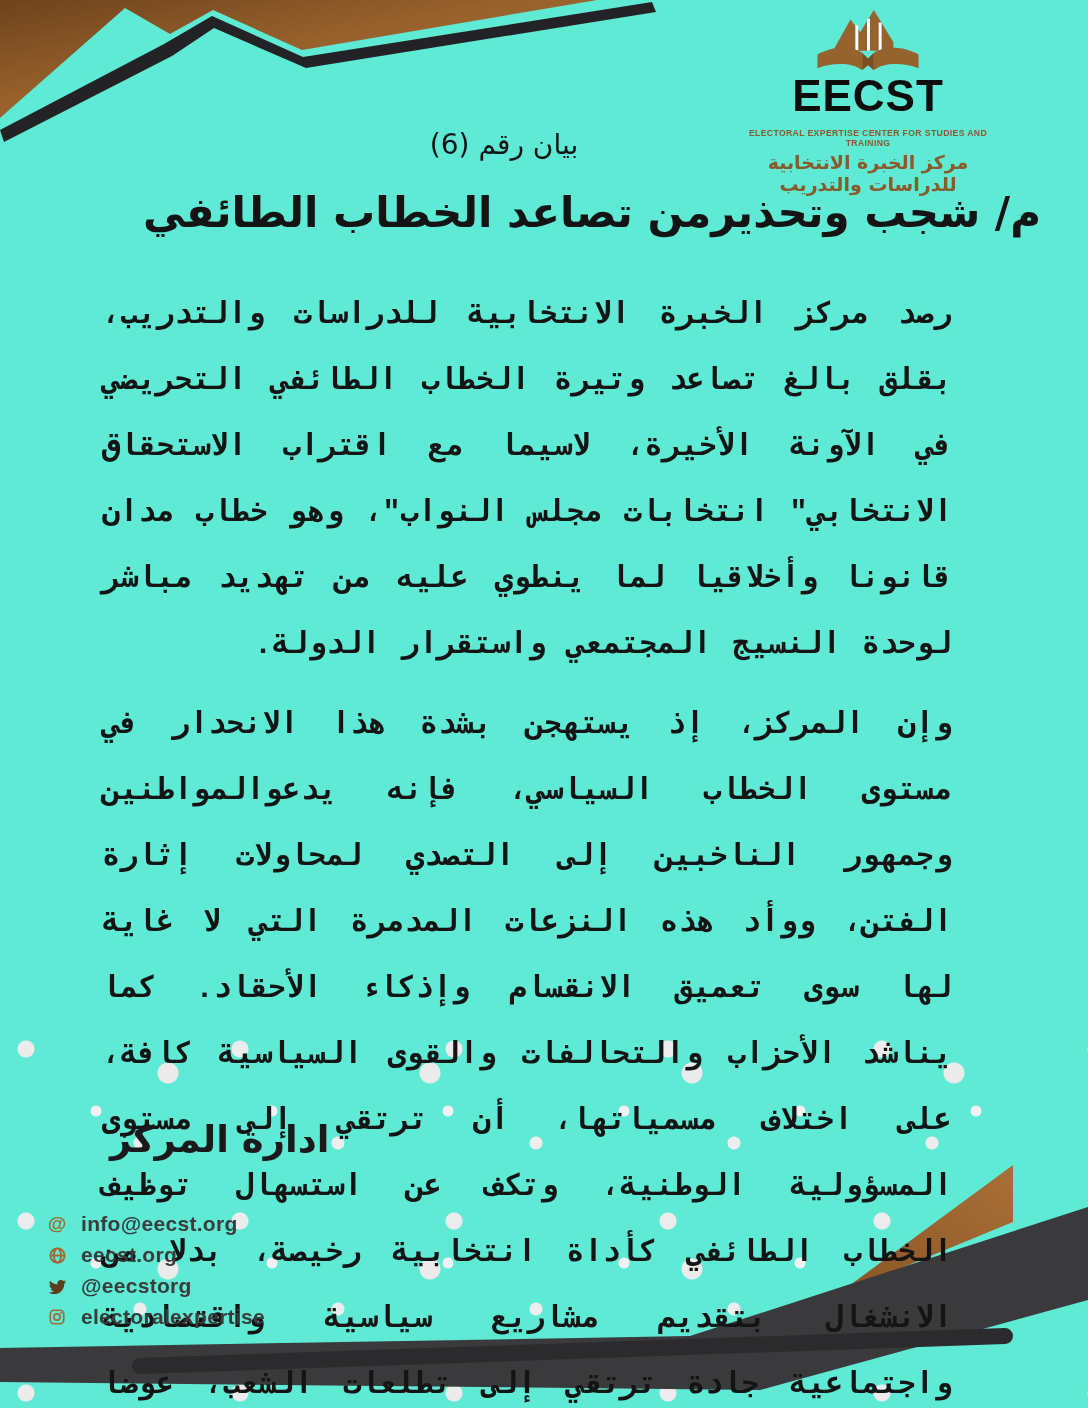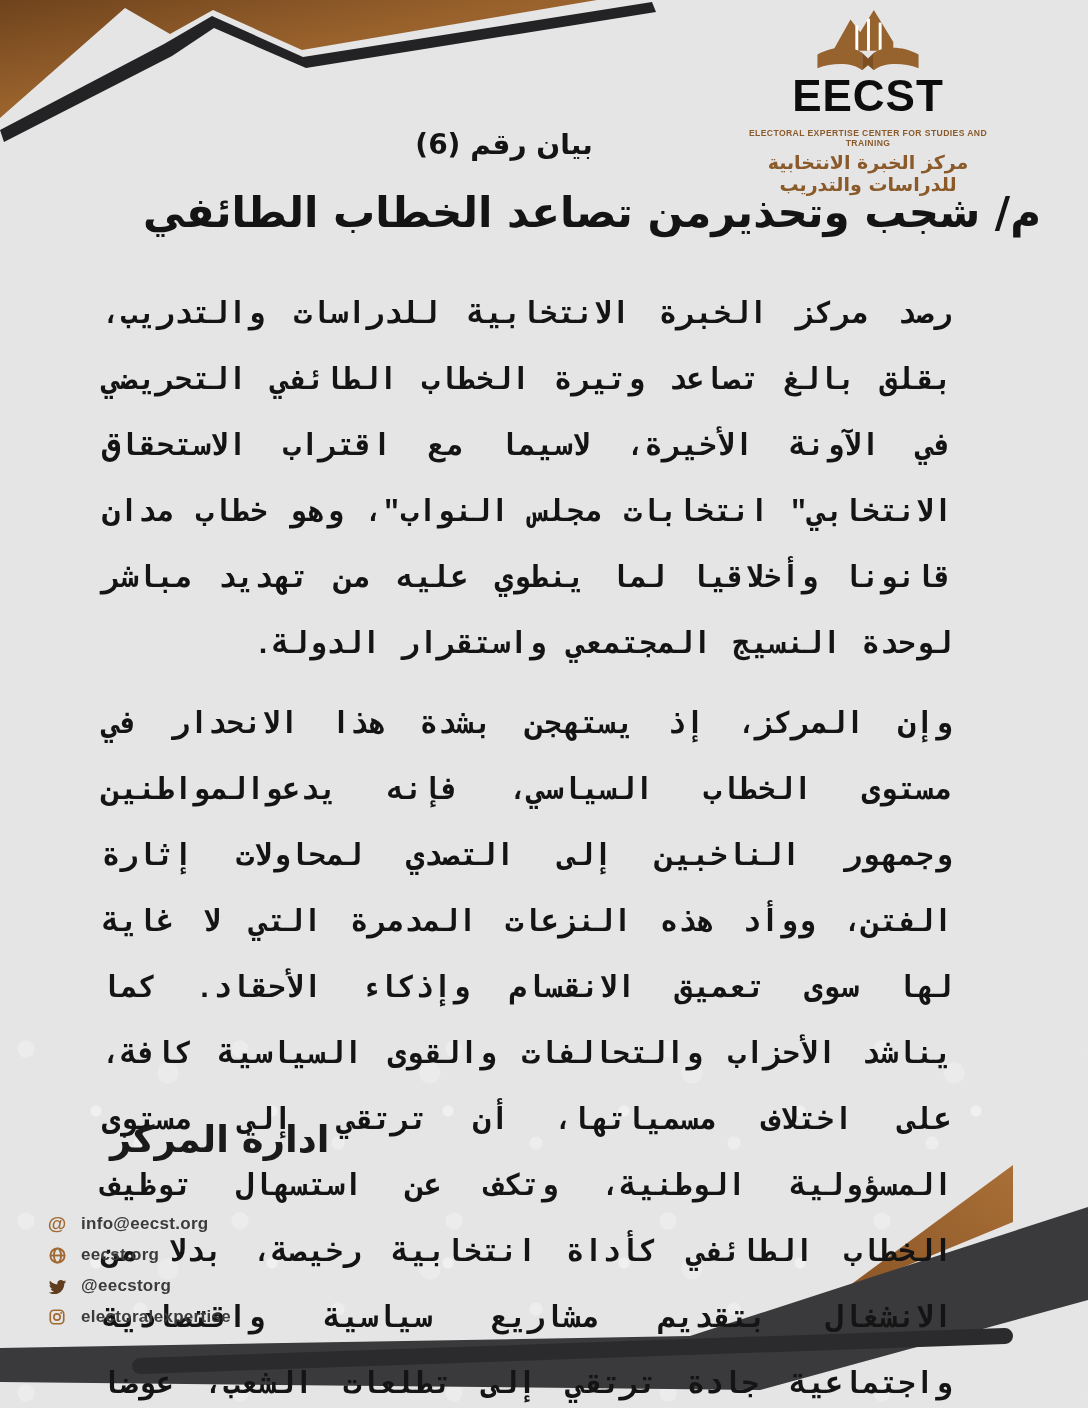--- a/index.html
+++ b/index.html
@@ -1,18 +1,18 @@
 <!DOCTYPE html>
 <html lang="ar"><head>
 <meta charset="utf-8">
 <style>
   html,body{margin:0;padding:0;background:#ffffff;}
   .page{
     position:relative;width:1088px;height:1408px;margin:0 auto;
-    background:#e5e5e5;overflow:hidden;
+    background:#5eead4;overflow:hidden;
     font-family:"DejaVu Sans",sans-serif;
   }
   
   .decor{position:absolute;left:0;pointer-events:none;}
   .decor.top{top:0;z-index:2;}
   .decor.bottom{top:1140px;z-index:2;}
   .dots{
     position:absolute;left:0;top:1015px;width:1088px;height:393px;z-index:1;
     background-image:
       radial-gradient(circle 9px  at 26px  34px, #ececec 8px, transparent 9px),
@@ -32,21 +32,21 @@
   .logo .en{
     font-family:"Liberation Sans",sans-serif;font-weight:700;font-size:8.6px;
     letter-spacing:.4px;color:#8a5a2b;margin-top:12px;
   }
   .logo .ar{
     direction:rtl;font-weight:700;font-size:19px;color:#8a5a2b;margin-top:3px;
   }
   
   .statement-number{
     position:absolute;left:0;top:128px;width:1008px;text-align:center;z-index:3;
-    direction:rtl;font-weight:700;font-size:28px;color:#141414;
+    direction:rtl;font-weight:400;font-size:28px;color:#141414;
   }
   .headline{
     position:absolute;left:0;top:188px;width:1088px;text-align:center;z-index:3;
     direction:rtl;font-weight:800;font-size:42px;color:#141414;padding-left:48px;
   }
   .body-text{
     position:absolute;left:102px;top:282px;width:850px;z-index:3;
     direction:rtl;text-align:justify;
     font-weight:700;font-size:30px;line-height:66px;color:#141414;
     word-spacing:3px;
@@ -56,21 +56,21 @@
   .signature{
     position:absolute;left:110px;top:1118px;z-index:3;
     direction:rtl;font-weight:800;font-size:37px;color:#1a1a1a;
   }
   
   .contacts{position:absolute;left:46px;top:1212px;z-index:3;}
   .contact-row{display:flex;align-items:center;height:24px;margin-bottom:7px;}
   .contact-row .cicon{width:22px;height:22px;display:flex;align-items:center;justify-content:center;}
   .contact-row .clabel{
     margin-left:13px;font-family:"Liberation Sans",sans-serif;font-weight:700;
-    font-size:17px;letter-spacing:.3px;color:#3b3b3b;
+    font-size:21px;letter-spacing:.3px;color:#3b3b3b;
   }
   .at-glyph{font-family:"Liberation Sans",sans-serif;font-weight:700;font-size:19px;color:#a06a35;line-height:22px;}
 </style>
 </head>
 <body>
 
 <div class="page">
 
   <div class="dots"></div>
 

